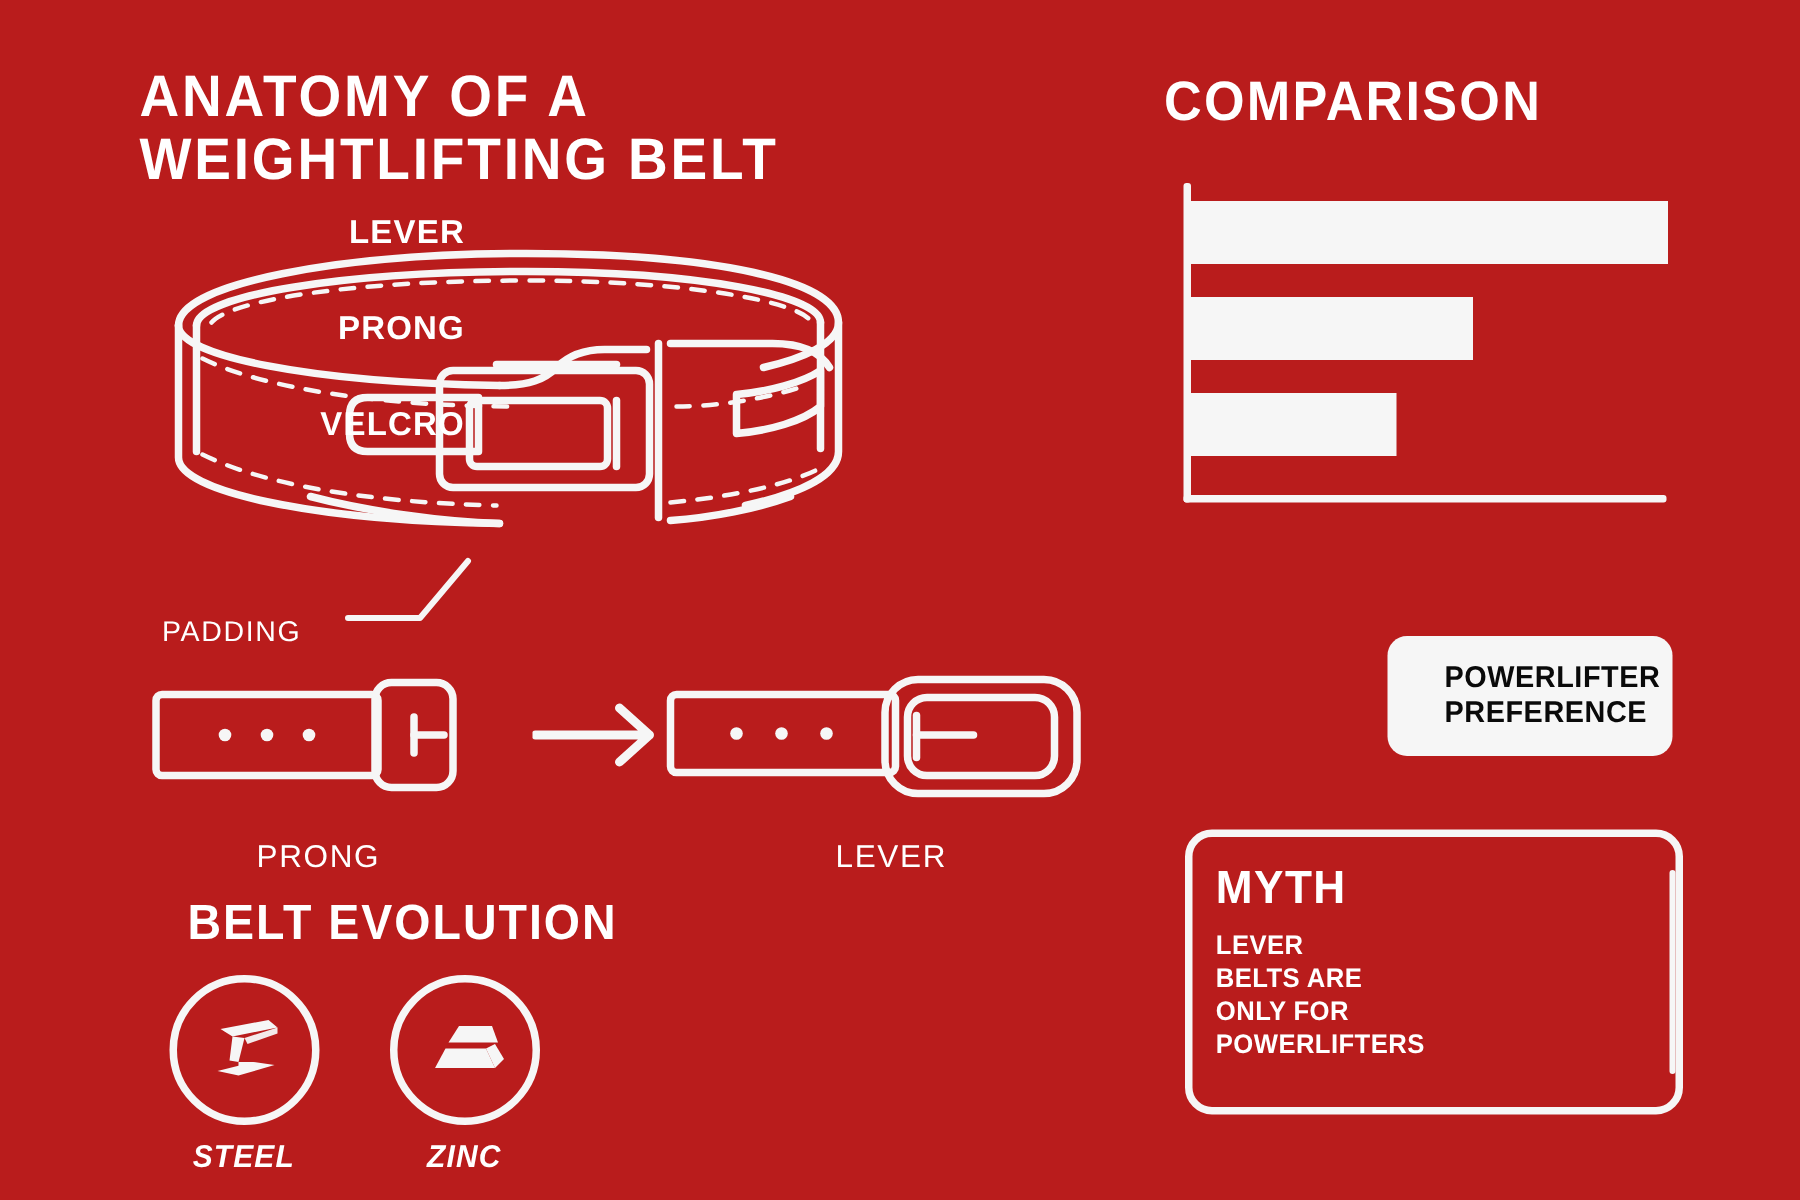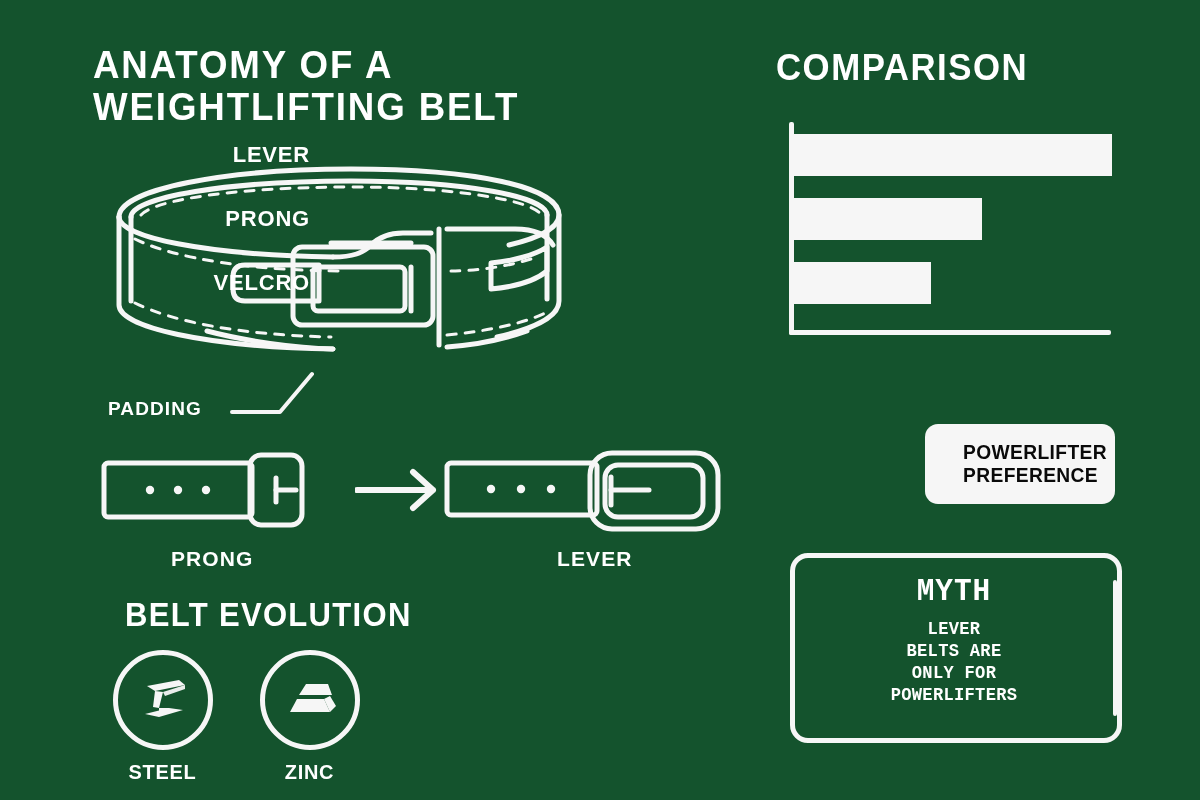--- a/index.html
+++ b/index.html
@@ -5,21 +5,21 @@
 <style>
   html, body {
     margin: 0;
     padding: 0;
     background: #050505;
   }
   #infographic {
     position: relative;
     width: 1200px;
     height: 800px;
-    background: #14532d;
+    background: #b91c1c;
     overflow: hidden;
     font-family: "Liberation Sans", sans-serif;
     color: #ffffff;
     -webkit-font-smoothing: antialiased;
   }
 
   
   .main-title {
     position: absolute;
     left: 93px;
@@ -48,23 +48,24 @@
   }
   #evolution-title {
     left: 125px;
     top: 596px;
     font-size: 33px;
     letter-spacing: 1.4px;
   }
   .callout-label {
     position: absolute;
     font-size: 19px;
-    font-weight: 700;
+    font-weight: 400;
     letter-spacing: 1.1px;
     text-transform: uppercase;
+    margin-top: 13px;
   }
 
   
   #belt-illustration {
     position: absolute;
     left: 95px;
     top: 155px;
   }
   #padding-callout {
     left: 108px;
@@ -190,22 +191,21 @@
     height: 190px;
     border: 5px solid #f6f6f6;
     border-radius: 18px;
     box-sizing: border-box;
     display: flex;
   }
   .mf-col {
     flex: 1 1 50%;
     padding: 16px 8px 10px;
     box-sizing: border-box;
-    text-align: center;
-    font-family: Liberation Mono, monospace;
+    text-align: left;
   }
   .mf-divider {
     width: 4px;
     background: #f6f6f6;
     margin: 22px 0;
     border-radius: 2px;
     flex: 0 0 4px;
   }
   .mf-heading {
     font-size: 31px;
@@ -225,20 +225,21 @@
     transform: scaleX(0.95);
   }
 
   
   #evolution-row {
     position: absolute;
     left: 110px;
     top: 650px;
     display: flex;
     gap: 42px;
+    font-style: italic;
   }
   .evo-item {
     width: 105px;
     text-align: center;
   }
   .evo-circle {
     width: 100px;
     height: 100px;
     margin: 0 auto;
     border: 5px solid #f6f6f6;

